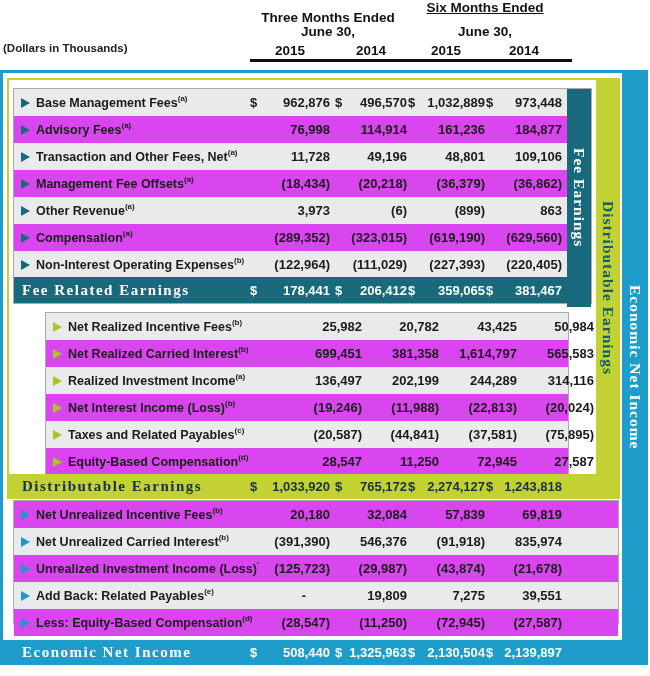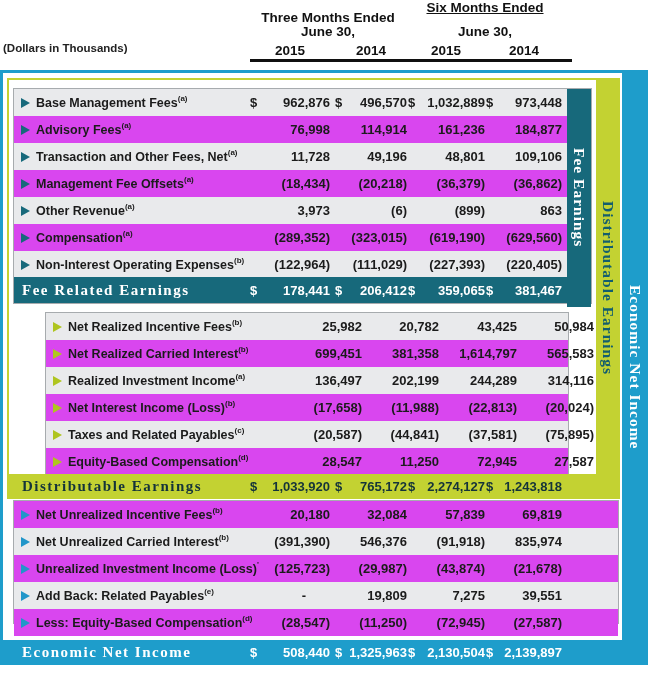--- a/index.html
+++ b/index.html
@@ -311,21 +311,21 @@
     <span class="cell c4">
             <span class="usd"></span>
             <span class="val">314,116</span>
           </span>
   </div>
         <div class="drow">
     <span class="arrow"></span>
     <span class="lbl"><span class="lbl-text">Net Interest Income (Loss)</span><sup>(b)</sup></span>
     <span class="cell c1">
             <span class="usd"></span>
-            <span class="val">(17,658)</span>
+            <span class="val">(19,246)</span>
           </span>
     <span class="cell c2">
             <span class="usd"></span>
             <span class="val">(11,988)</span>
           </span>
     <span class="cell c3">
             <span class="usd"></span>
             <span class="val">(22,813)</span>
           </span>
     <span class="cell c4">

